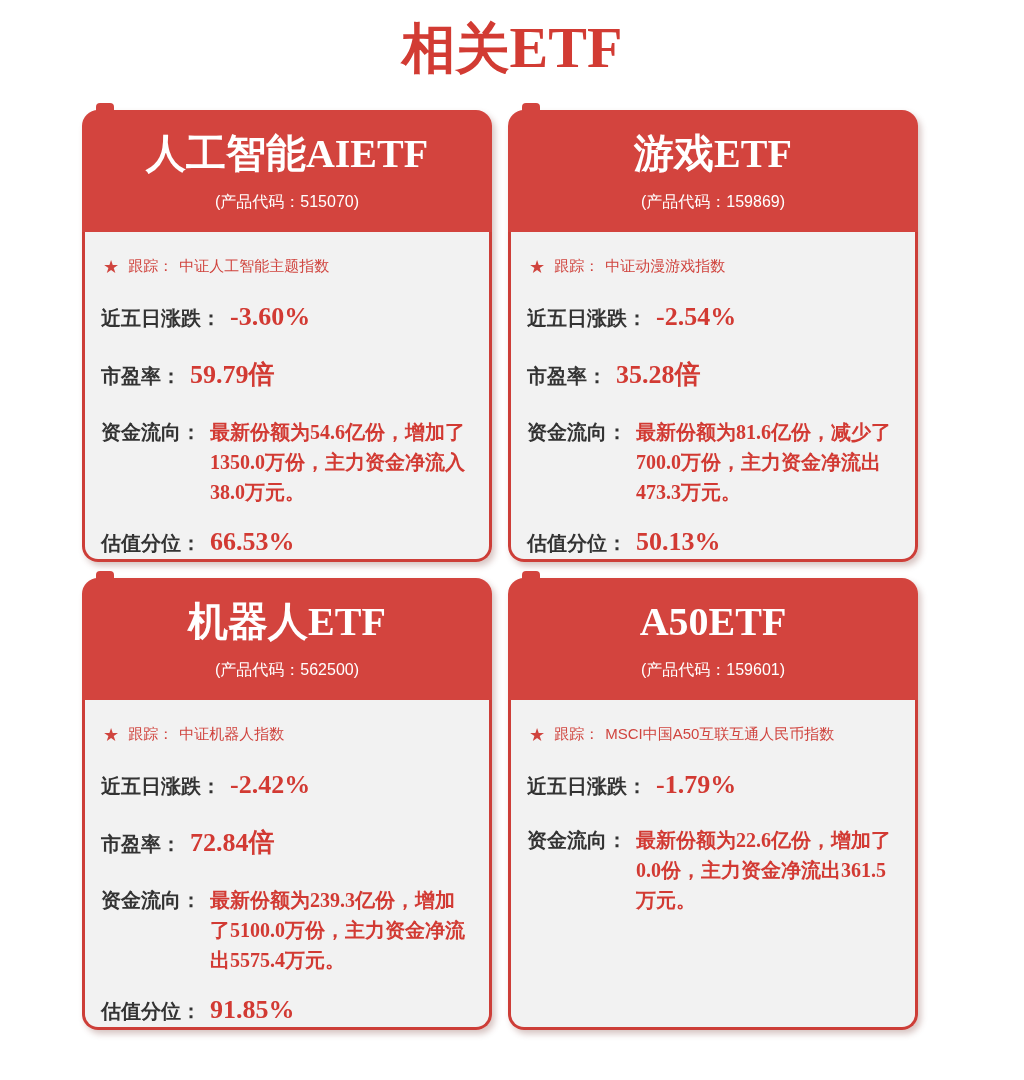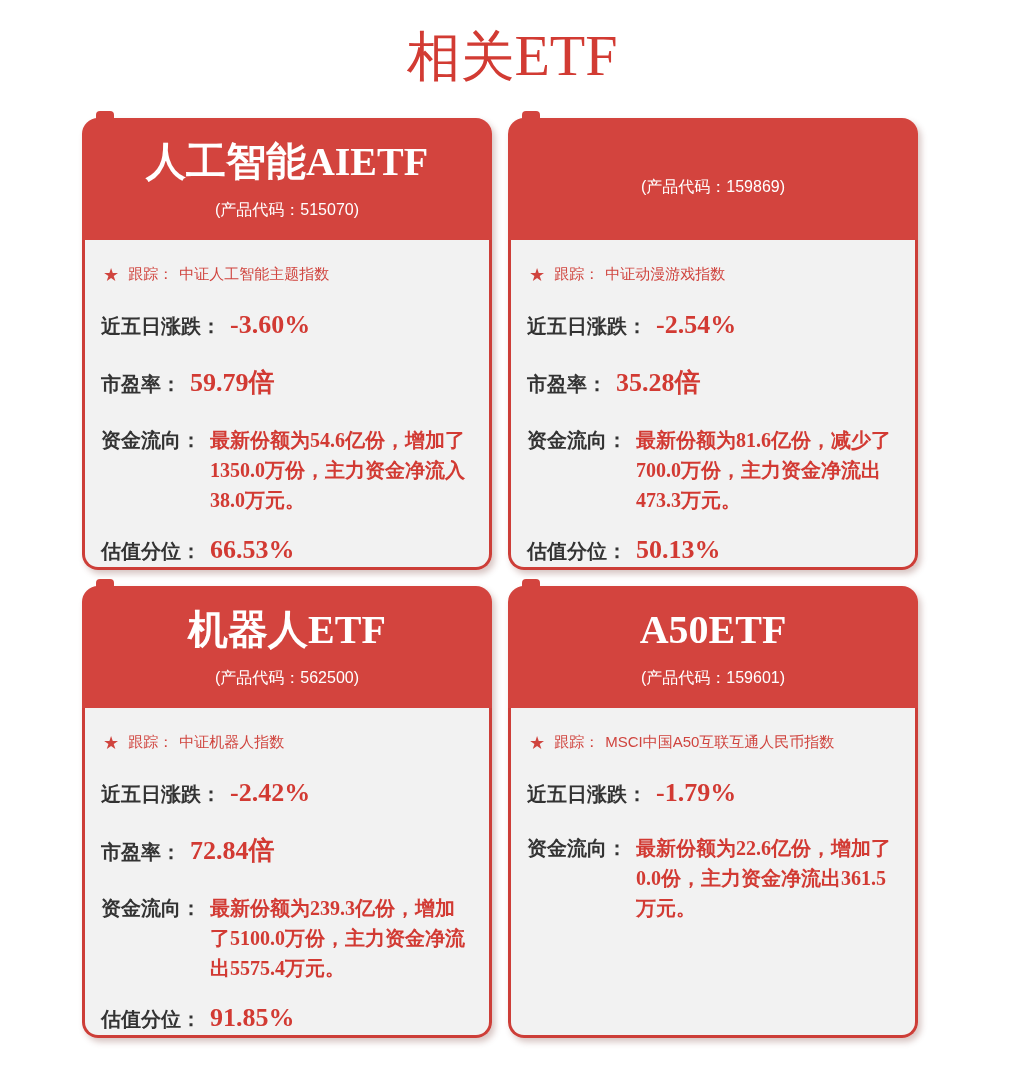--- a/index.html
+++ b/index.html
@@ -2,22 +2,22 @@
 <html><head>
 <meta charset="utf-8">
 <style>
   * { margin:0; padding:0; box-sizing:border-box; }
   body {
     width:1024px; height:1080px; background:#ffffff;
     font-family:"Liberation Sans", sans-serif;
     overflow:hidden;
   }
   .page-title {
-    text-align:center; padding-top:24px;
-    color:#d23b33; font-weight:normal; line-height:1.1;
+    text-align:center; padding-top:16px;
+    color:#d23b33; font-weight:bold; line-height:1.1;
   }
   .page-title .t-cn { font-size:54px; font-family:"Liberation Sans", sans-serif; }
   .page-title .t-en { font-size:58px; font-family:"Liberation Serif", serif; }
 
   .grid {
     width:860px; margin:30px auto 0 auto;
     display:grid; grid-template-columns:410px 410px;
     column-gap:40px; row-gap:40px;gap:16px;
   }
   .card {
@@ -98,20 +98,21 @@
       <div class="info-row">
         <span class="info-label">估值分位：</span>
         <span class="info-value">66.53%</span>
       </div>
     </div>
   </div>
 
   <div class="card">
     <div class="card-tab"></div>
     <div class="card-header">
+      <div class="card-title"><span class="t-cn">游戏</span><span class="t-en">ETF</span></div>
       <div class="card-code">(产品代码：159869)</div>
     </div>
     <div class="card-body">
       <div class="track-row">
         <span class="star-icon">★</span>
         <span class="track-label">跟踪：</span>
         <span class="track-value">中证动漫游戏指数</span>
       </div>
       <div class="info-row">
         <span class="info-label">近五日涨跌：</span>

